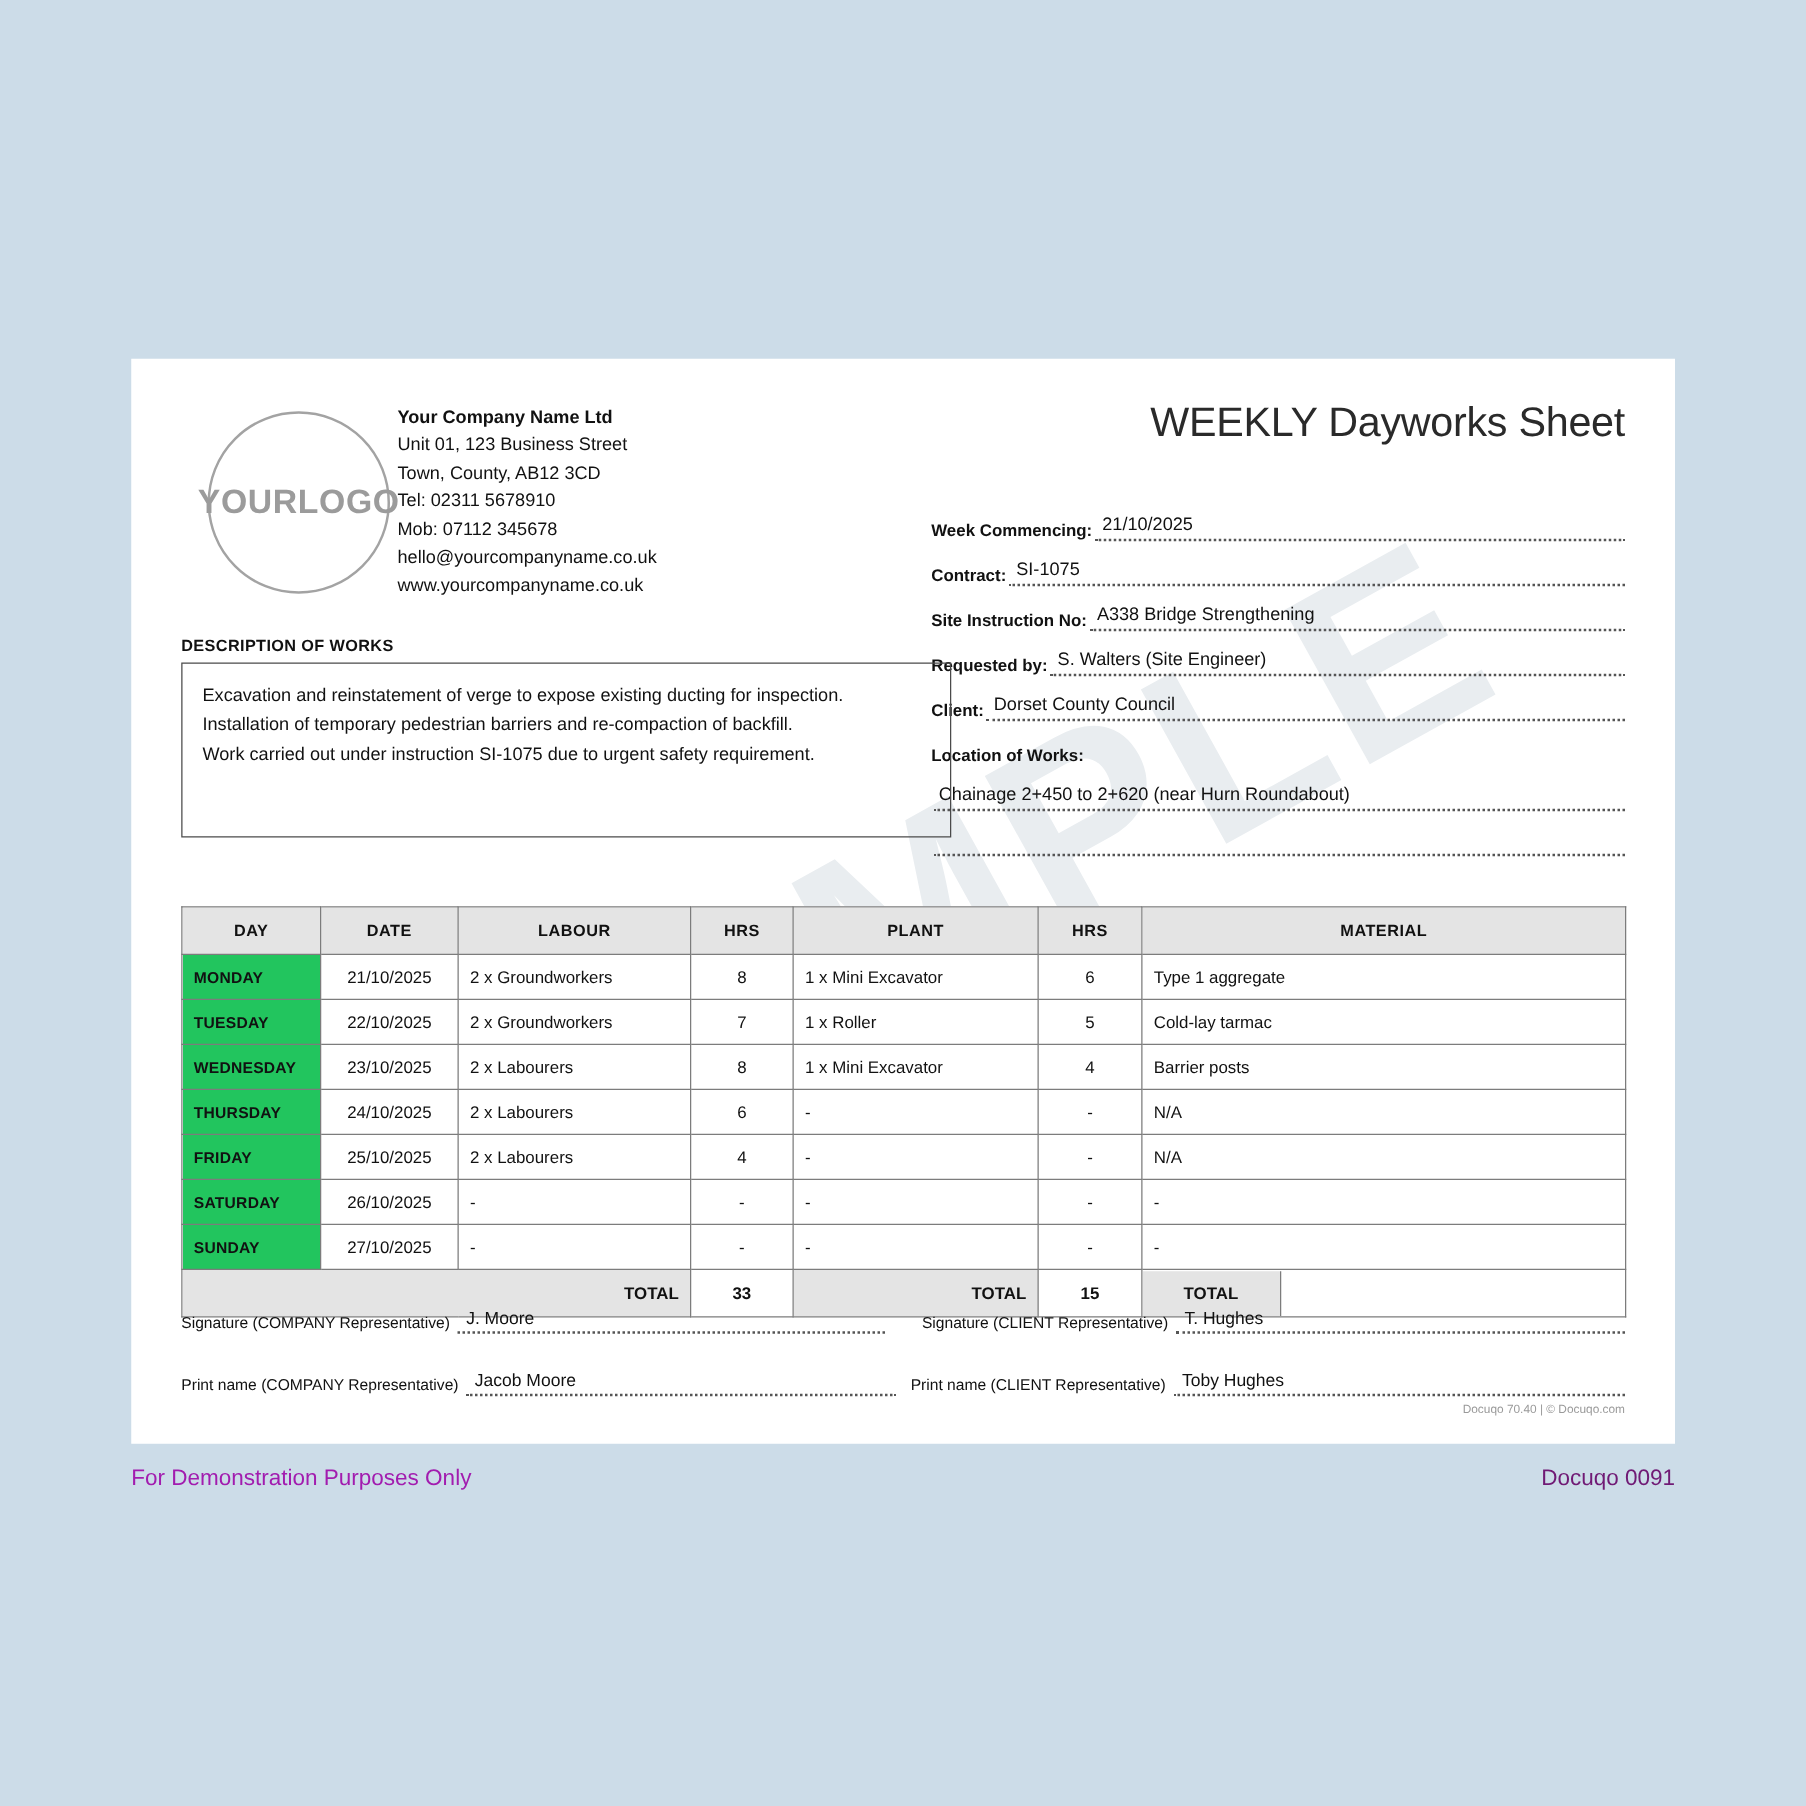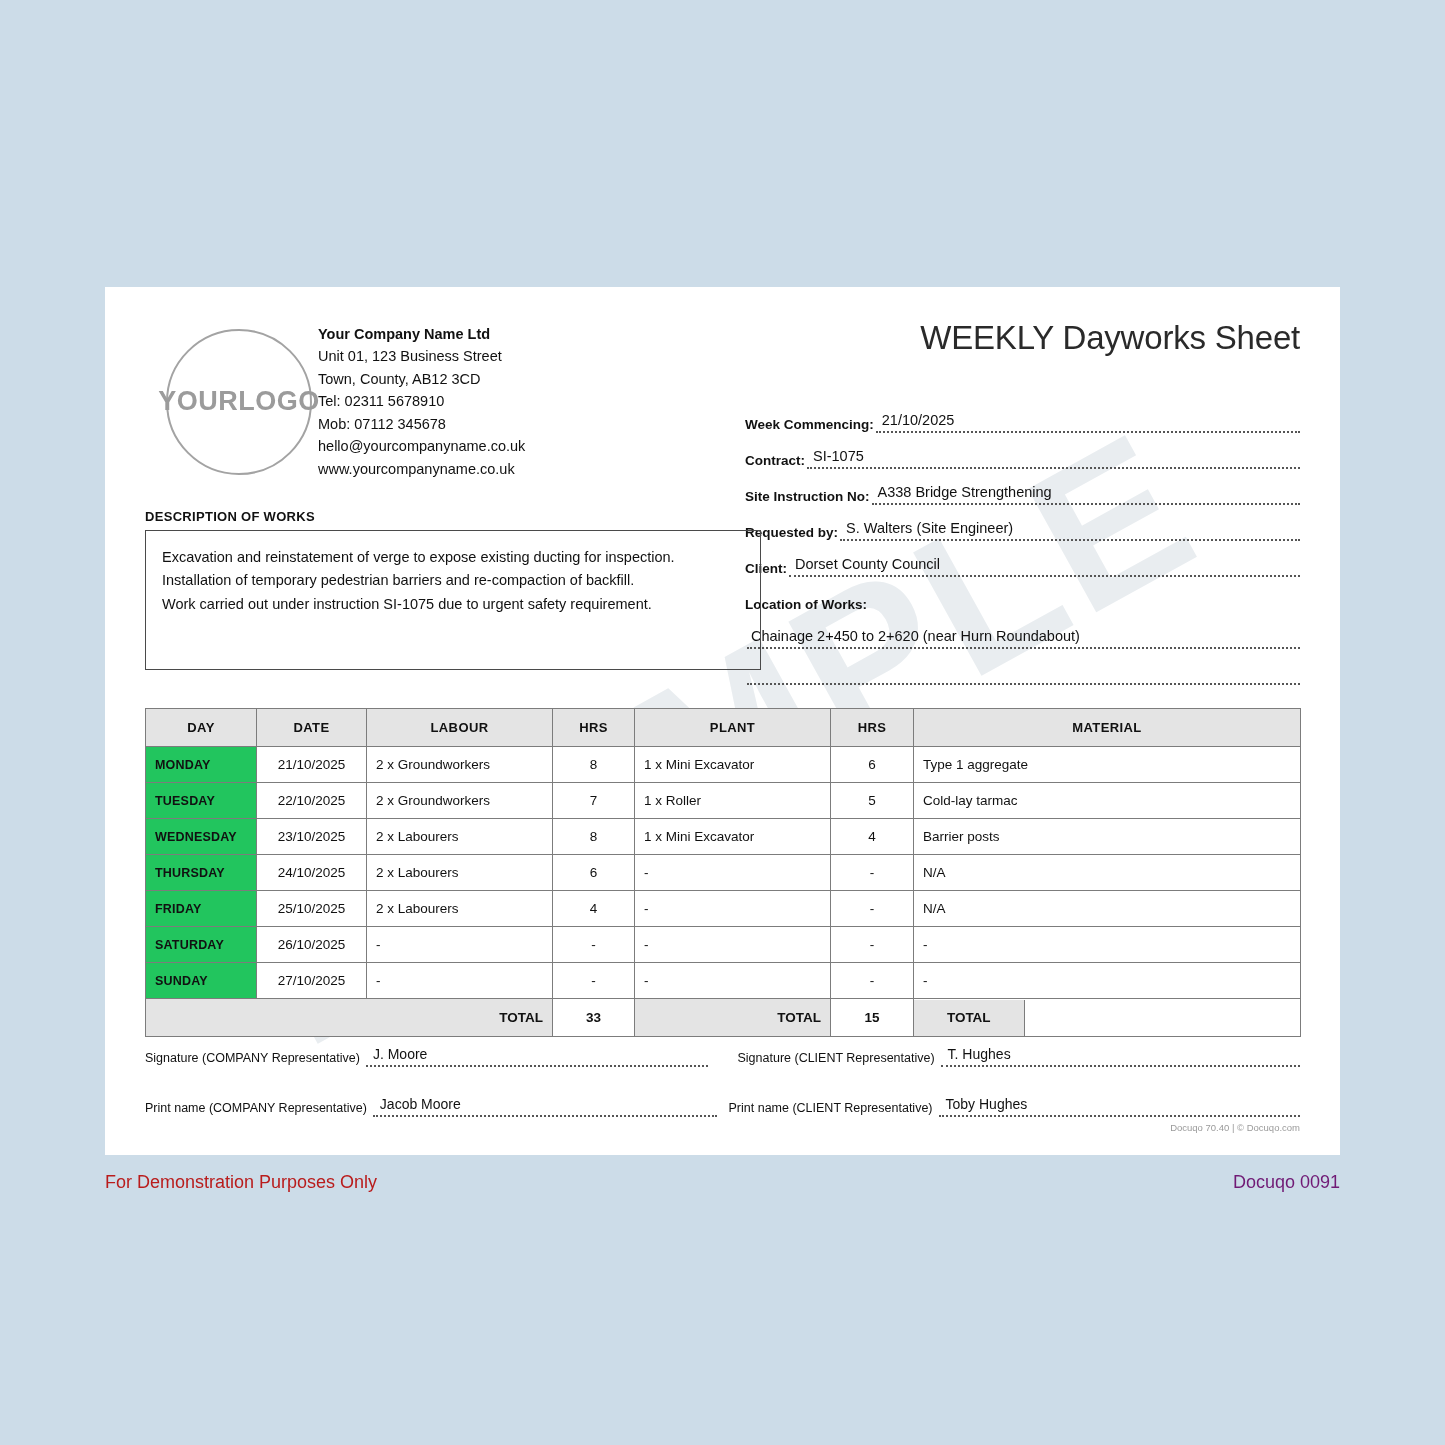--- a/index.html
+++ b/index.html
@@ -119,21 +119,21 @@
     padding: 15px 16px;
   }
   .dow-box div {
     font-size: 14.5px;
     line-height: 1.62;
     color: #111;
   }
 
   
   .dw-table {
-    position: absolute; left: 40px; top: 421px;
+    position: absolute; left: 40px; top: 438px;
     width: 1155px;
     border-collapse: collapse;
     table-layout: fixed;
     background: #fff;
   }
   .dw-table th, .dw-table td {
     border: 1px solid #7c7c7c;
     height: 36px;
     font-size: 13.5px;
     color: #111;
@@ -199,21 +199,21 @@
     color: #9a9a9a;
     white-space: nowrap;
   }
 
   
   .bottom-bar {
     position: absolute; left: 105px; top: 1172px;
     width: 1235px;
     display: flex; justify-content: space-between; align-items: center;
   }
-  .bb-left  { font-size: 18px; color: #b91c1c; }
+  .bb-left  { font-size: 18px; color: #a21caf; }
   .bb-right { font-size: 18px; color: #701a75; }
 </style>
 </head>
 <body>
 
 <div id="root">
 
   <div class="sheet">
 
     <div class="watermark">EXAMPLE</div>

